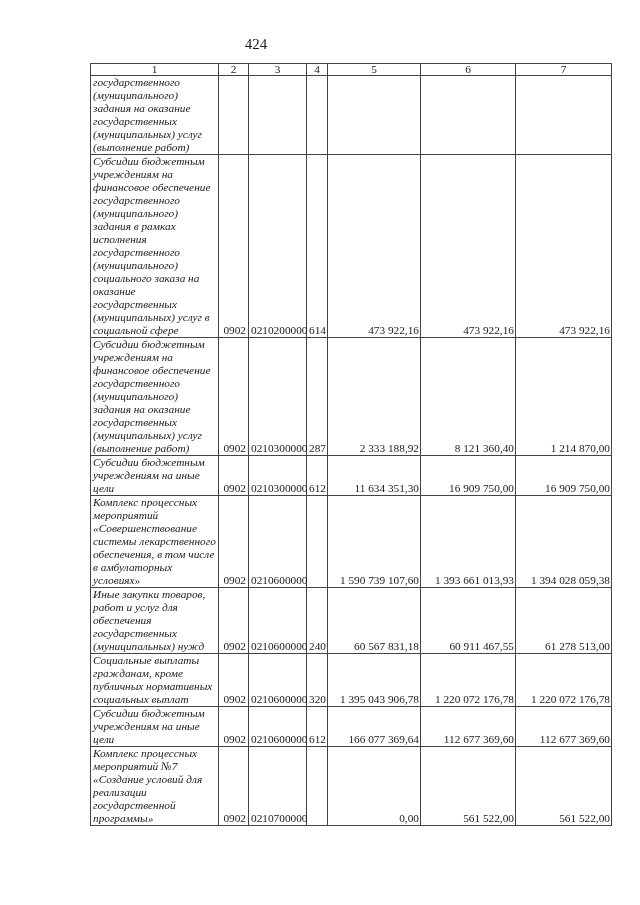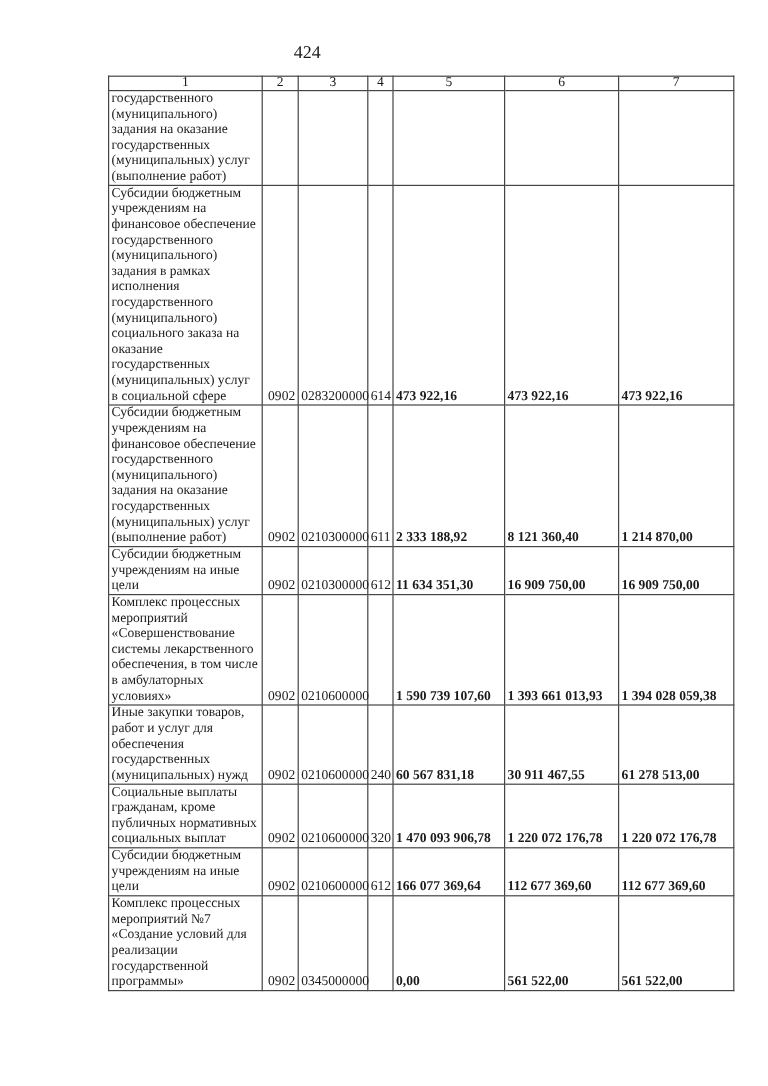--- a/index.html
+++ b/index.html
@@ -2,23 +2,23 @@
 <html><head>
 <meta charset="utf-8">
 <style>
   html, body { margin: 0; padding: 0; }
   body { width: 640px; height: 905px; background: #ffffff; position: relative; overflow: hidden;
          font-family: "Liberation Serif", "DejaVu Serif", serif; color: #1a1a1a; }
   .page-number { position: absolute; top: 36px; left: 0; width: 512px; text-align: center; font-size: 15px; }
   table { position: absolute; top: 63px; left: 90px; border-collapse: collapse; table-layout: fixed; width: 521px; }
   td, th { border: 1px solid #444; font-size: 11.3px; line-height: 13px; padding: 0 2px; vertical-align: bottom; font-weight: normal; }
   th { text-align: center; height: 11px; line-height: 11px; vertical-align: middle; }
-  td.name { text-align: left; vertical-align: top; padding-left: 2px; }
+  td.name { text-align: left; vertical-align: top; padding-left: 2px; font-style: italic; }
   td.code { text-align: right; white-space: nowrap; }
-  td.num { text-align: left; white-space: nowrap; padding-right: 1px; font-weight: bold; }
+  td.num { text-align: right; white-space: nowrap; padding-right: 1px; }
   col.c1 { width: 128px; } col.c2 { width: 30px; } col.c3 { width: 58px; } col.c4 { width: 21px; }
   col.c5 { width: 93px; } col.c6 { width: 95px; } col.c7 { width: 96px; }
 </style>
 </head>
 <body>
 
 <div class="page-number">424</div>
 
 <table>
   <colgroup>
@@ -47,31 +47,31 @@
         <td class="code"></td>
         <td class="code"></td>
         <td class="code"></td>
         <td class="num"></td>
         <td class="num"></td>
         <td class="num"></td>
       </tr>
       <tr>
         <td class="name">Субсидии бюджетным учреждениям на финансовое обеспечение государственного (муниципального) задания в рамках исполнения государственного (муниципального) социального заказа на оказание государственных (муниципальных) услуг в социальной сфере</td>
         <td class="code">0902</td>
-        <td class="code">0283200000</td>
+        <td class="code">0210200000</td>
         <td class="code">614</td>
         <td class="num">473 922,16</td>
         <td class="num">473 922,16</td>
         <td class="num">473 922,16</td>
       </tr>
       <tr>
         <td class="name">Субсидии бюджетным учреждениям на финансовое обеспечение государственного (муниципального) задания на оказание государственных (муниципальных) услуг (выполнение работ)</td>
         <td class="code">0902</td>
         <td class="code">0210300000</td>
-        <td class="code">611</td>
+        <td class="code">287</td>
         <td class="num">2 333 188,92</td>
         <td class="num">8 121 360,40</td>
         <td class="num">1 214 870,00</td>
       </tr>
       <tr>
         <td class="name">Субсидии бюджетным учреждениям на иные цели</td>
         <td class="code">0902</td>
         <td class="code">0210300000</td>
         <td class="code">612</td>
         <td class="num">11 634 351,30</td>
@@ -86,44 +86,44 @@
         <td class="num">1 590 739 107,60</td>
         <td class="num">1 393 661 013,93</td>
         <td class="num">1 394 028 059,38</td>
       </tr>
       <tr>
         <td class="name">Иные закупки товаров, работ и услуг для обеспечения государственных (муниципальных) нужд</td>
         <td class="code">0902</td>
         <td class="code">0210600000</td>
         <td class="code">240</td>
         <td class="num">60 567 831,18</td>
-        <td class="num">30 911 467,55</td>
+        <td class="num">60 911 467,55</td>
         <td class="num">61 278 513,00</td>
       </tr>
       <tr>
         <td class="name">Социальные выплаты гражданам, кроме публичных нормативных социальных выплат</td>
         <td class="code">0902</td>
         <td class="code">0210600000</td>
         <td class="code">320</td>
-        <td class="num">1 470 093 906,78</td>
+        <td class="num">1 395 043 906,78</td>
         <td class="num">1 220 072 176,78</td>
         <td class="num">1 220 072 176,78</td>
       </tr>
       <tr>
         <td class="name">Субсидии бюджетным учреждениям на иные цели</td>
         <td class="code">0902</td>
         <td class="code">0210600000</td>
         <td class="code">612</td>
         <td class="num">166 077 369,64</td>
         <td class="num">112 677 369,60</td>
         <td class="num">112 677 369,60</td>
       </tr>
       <tr>
         <td class="name">Комплекс процессных мероприятий №7 «Создание условий для реализации государственной программы»</td>
         <td class="code">0902</td>
-        <td class="code">0345000000</td>
+        <td class="code">0210700000</td>
         <td class="code"></td>
         <td class="num">0,00</td>
         <td class="num">561 522,00</td>
         <td class="num">561 522,00</td>
       </tr>
     </tbody>
 </table>
 
 </body></html>

